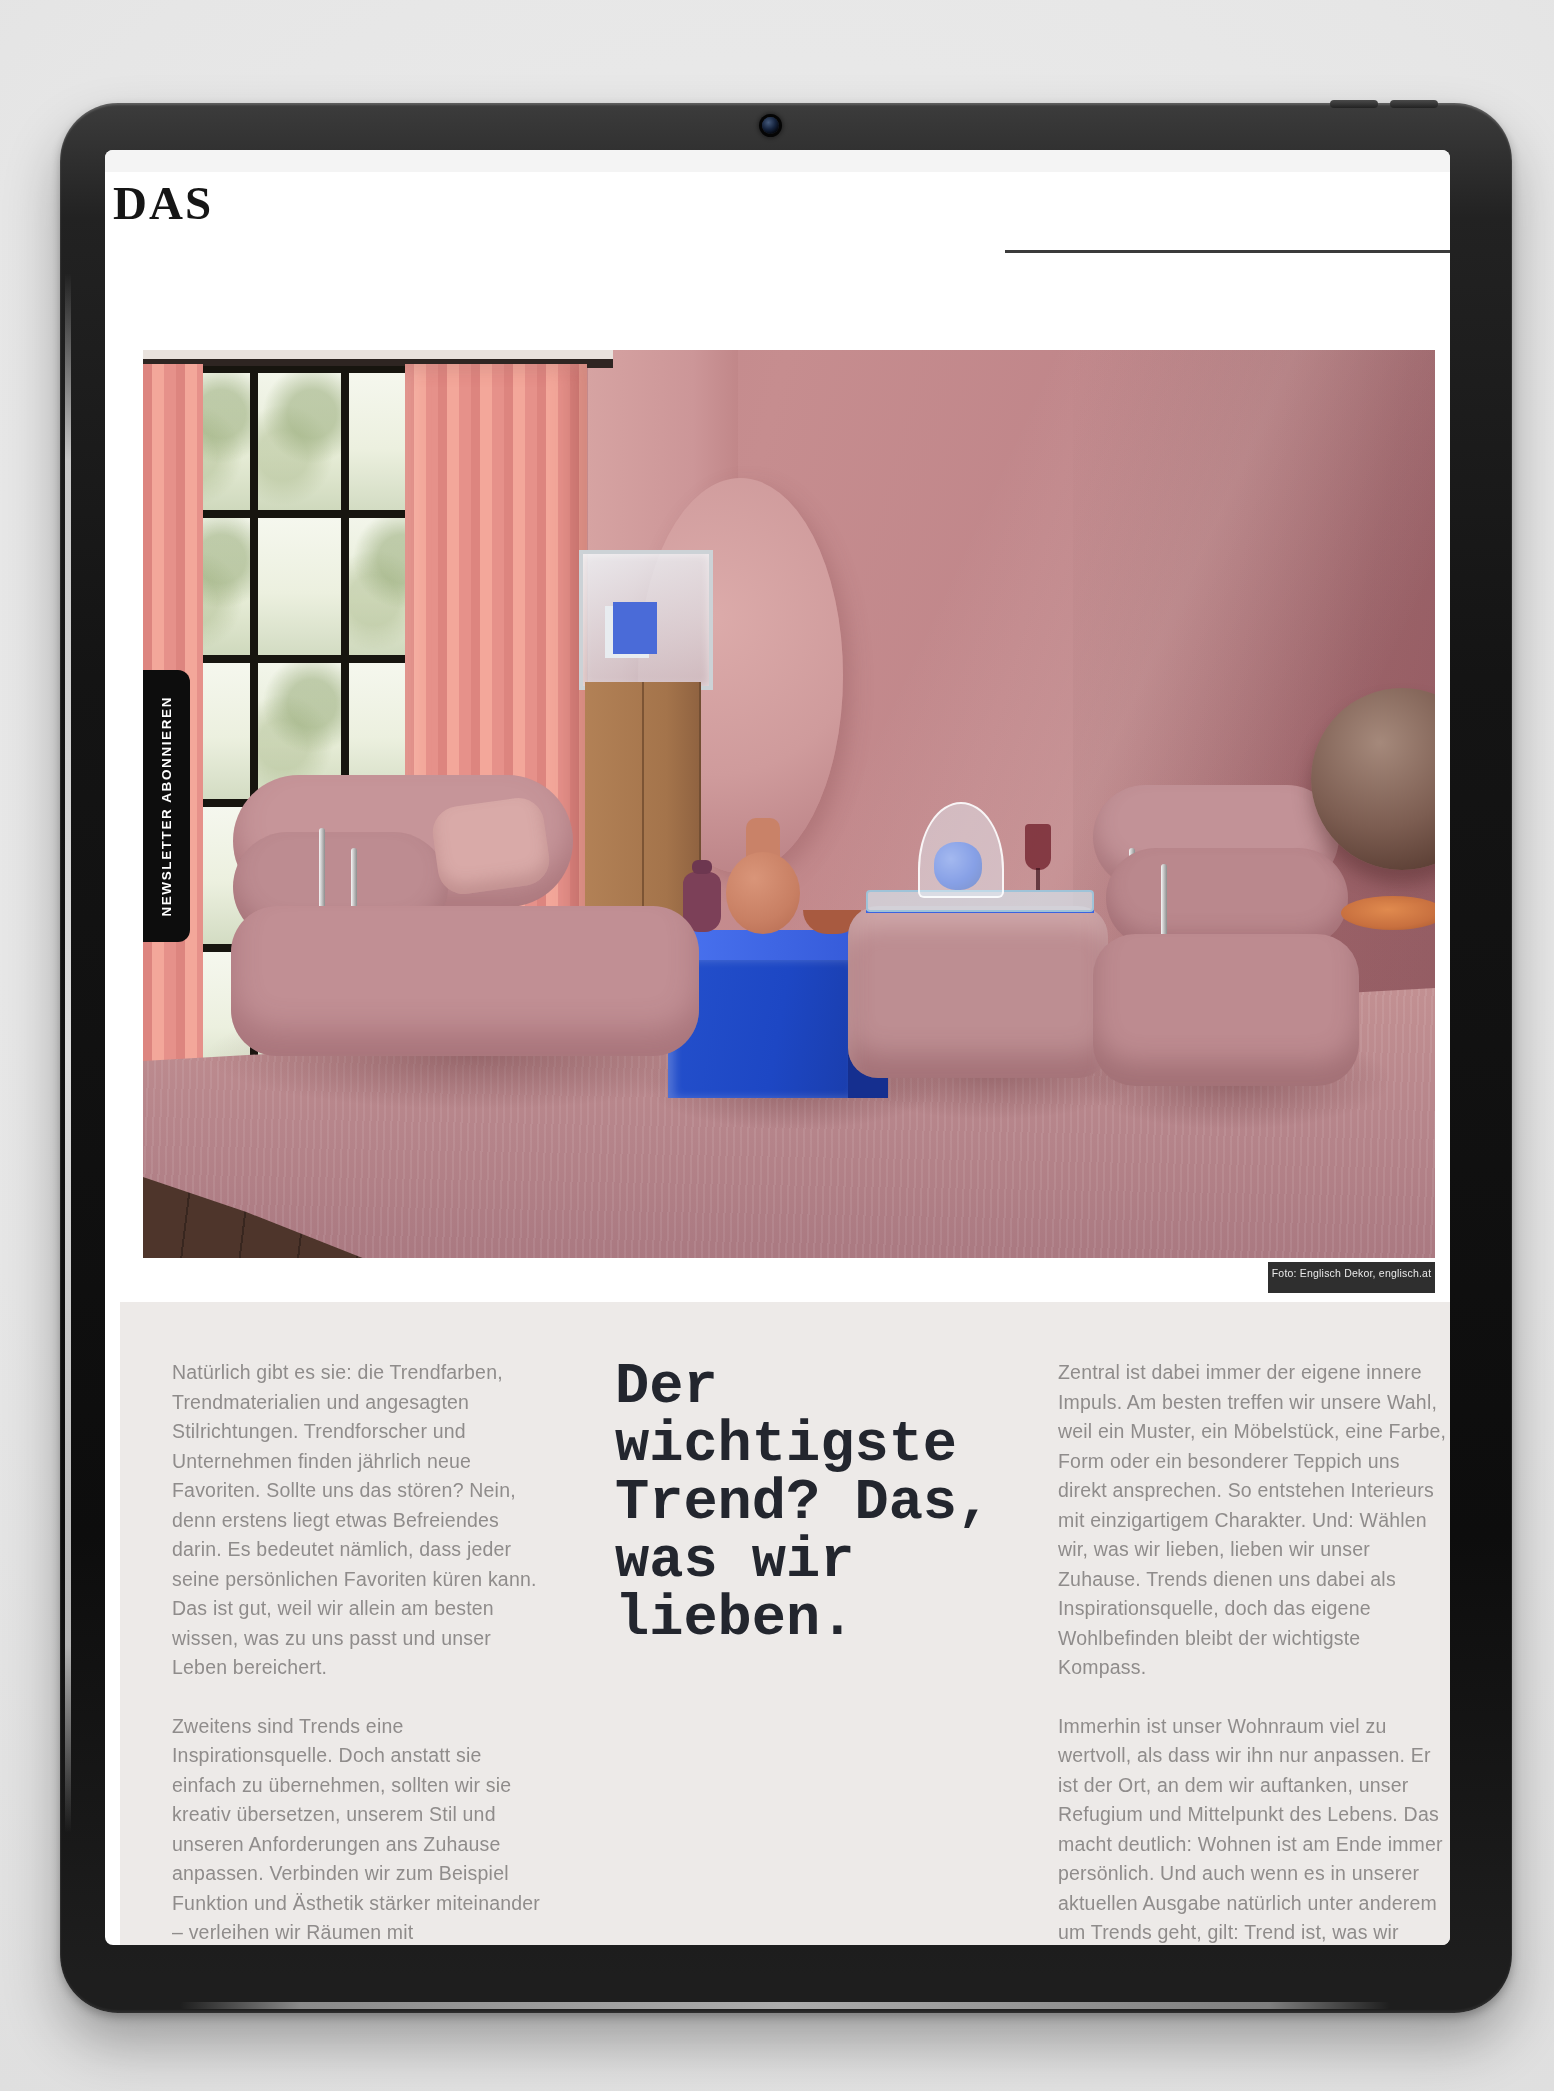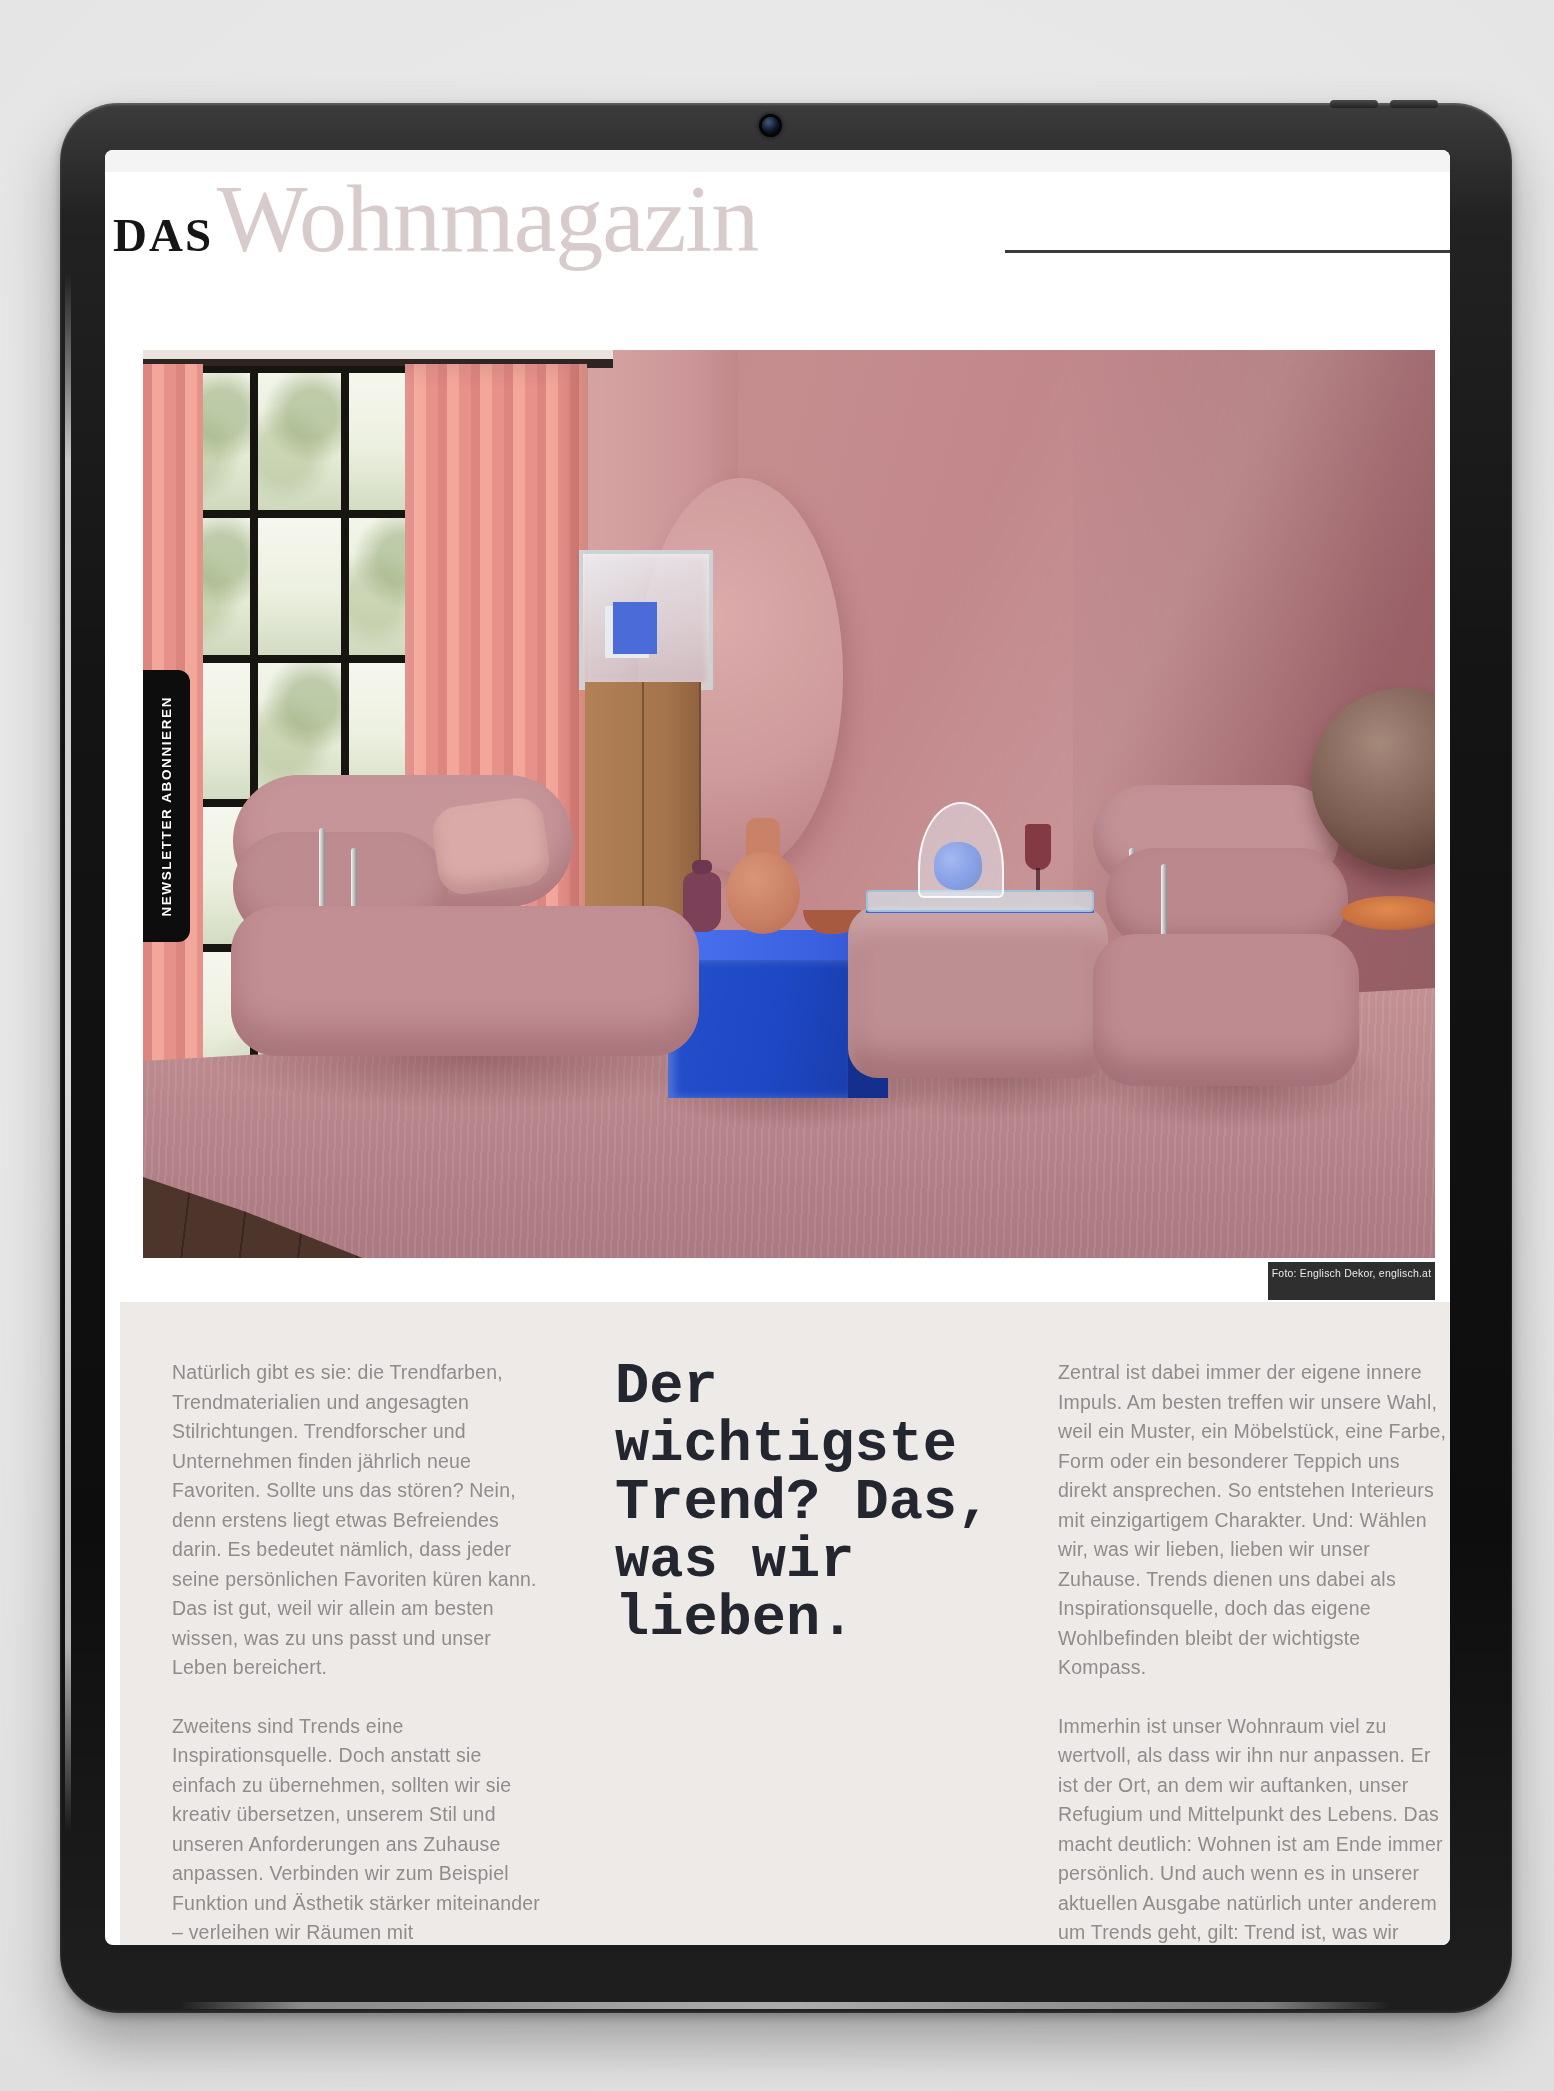--- a/index.html
+++ b/index.html
@@ -165,21 +165,21 @@
     position:absolute;left:38px;top:520px;width:47px;height:272px;
     background:#0d0d0d;border-radius:0 12px 12px 0;cursor:pointer;z-index:6;
     display:flex;align-items:center;justify-content:center;
   }
   .ribbon span{
     writing-mode:vertical-rl;transform:rotate(180deg);
     color:#ffffff;font-size:13.5px;font-weight:700;letter-spacing:1.6px;white-space:nowrap;
   }
   
   .credit{
-    position:absolute;left:1163px;top:1112px;width:167px;height:38px;z-index:6;
+    position:absolute;left:1163px;top:1112px;width:167px;height:31px;z-index:6;
     background:rgba(18,18,18,.88);color:#e9e9e9;font-size:10.5px;line-height:22px;
     text-align:center;letter-spacing:.2px;white-space:nowrap;overflow:hidden;
   }
   
   .section{
     position:absolute;left:15px;top:1152px;width:1345px;height:643px;background:#edeae8;
   }
   .col{position:absolute;top:56px;color:#8f8c8b;}
   .body-text{font-size:19.5px;line-height:29.5px;letter-spacing:.2px;}
   .body-text p{margin:0 0 29px 0;}
@@ -203,21 +203,20 @@
   <div class="edge-bottom"></div>
   <div class="hw-btn b1"></div>
   <div class="hw-btn b2"></div>
   <div class="camera"></div>
 
   <div class="screen">
     <div class="screen-topband"></div>
 
     <div class="masthead">
       <span class="das">DAS</span>
-      <span class="wohn">Wohnmagazin</span>
     </div>
     <div class="mast-rule"></div>
 
     <div class="hero">
       <div class="wall-right-shade"></div>
       <div class="light-beam"></div>
       <div class="arch-col"></div>
       <div class="arch-bulge"></div>
       <div class="ceiling"></div>
       <div class="rail"></div>

